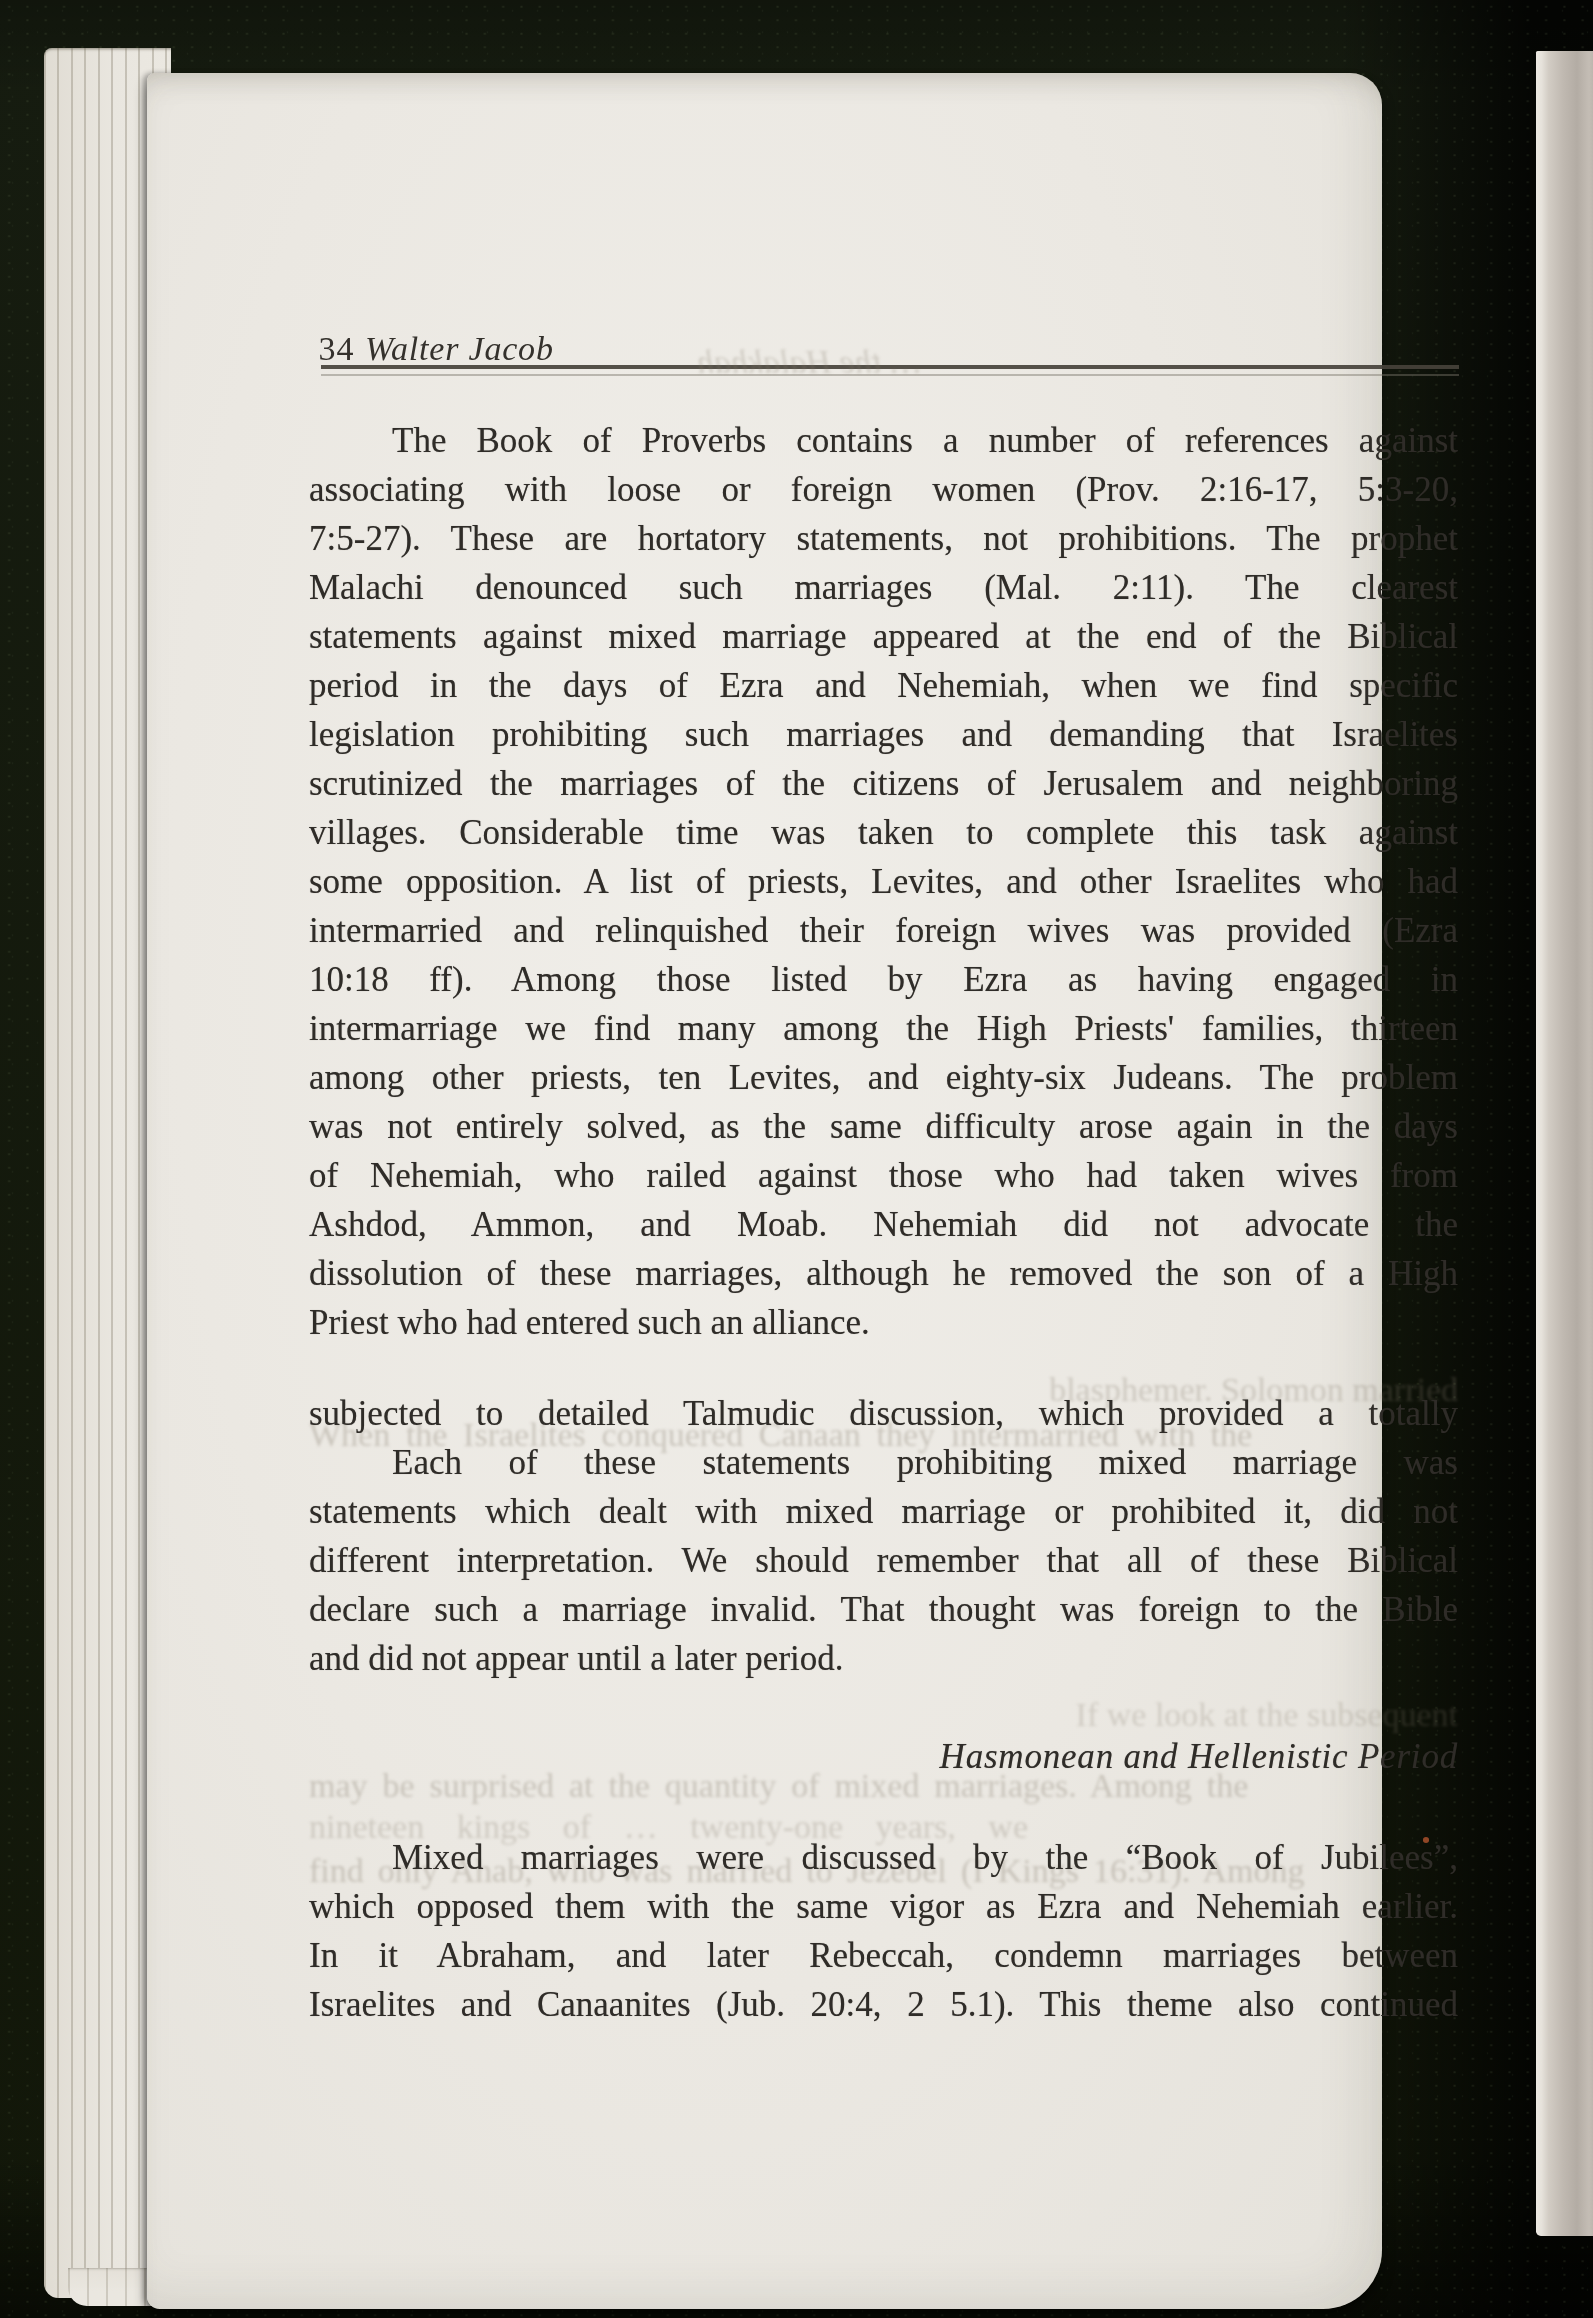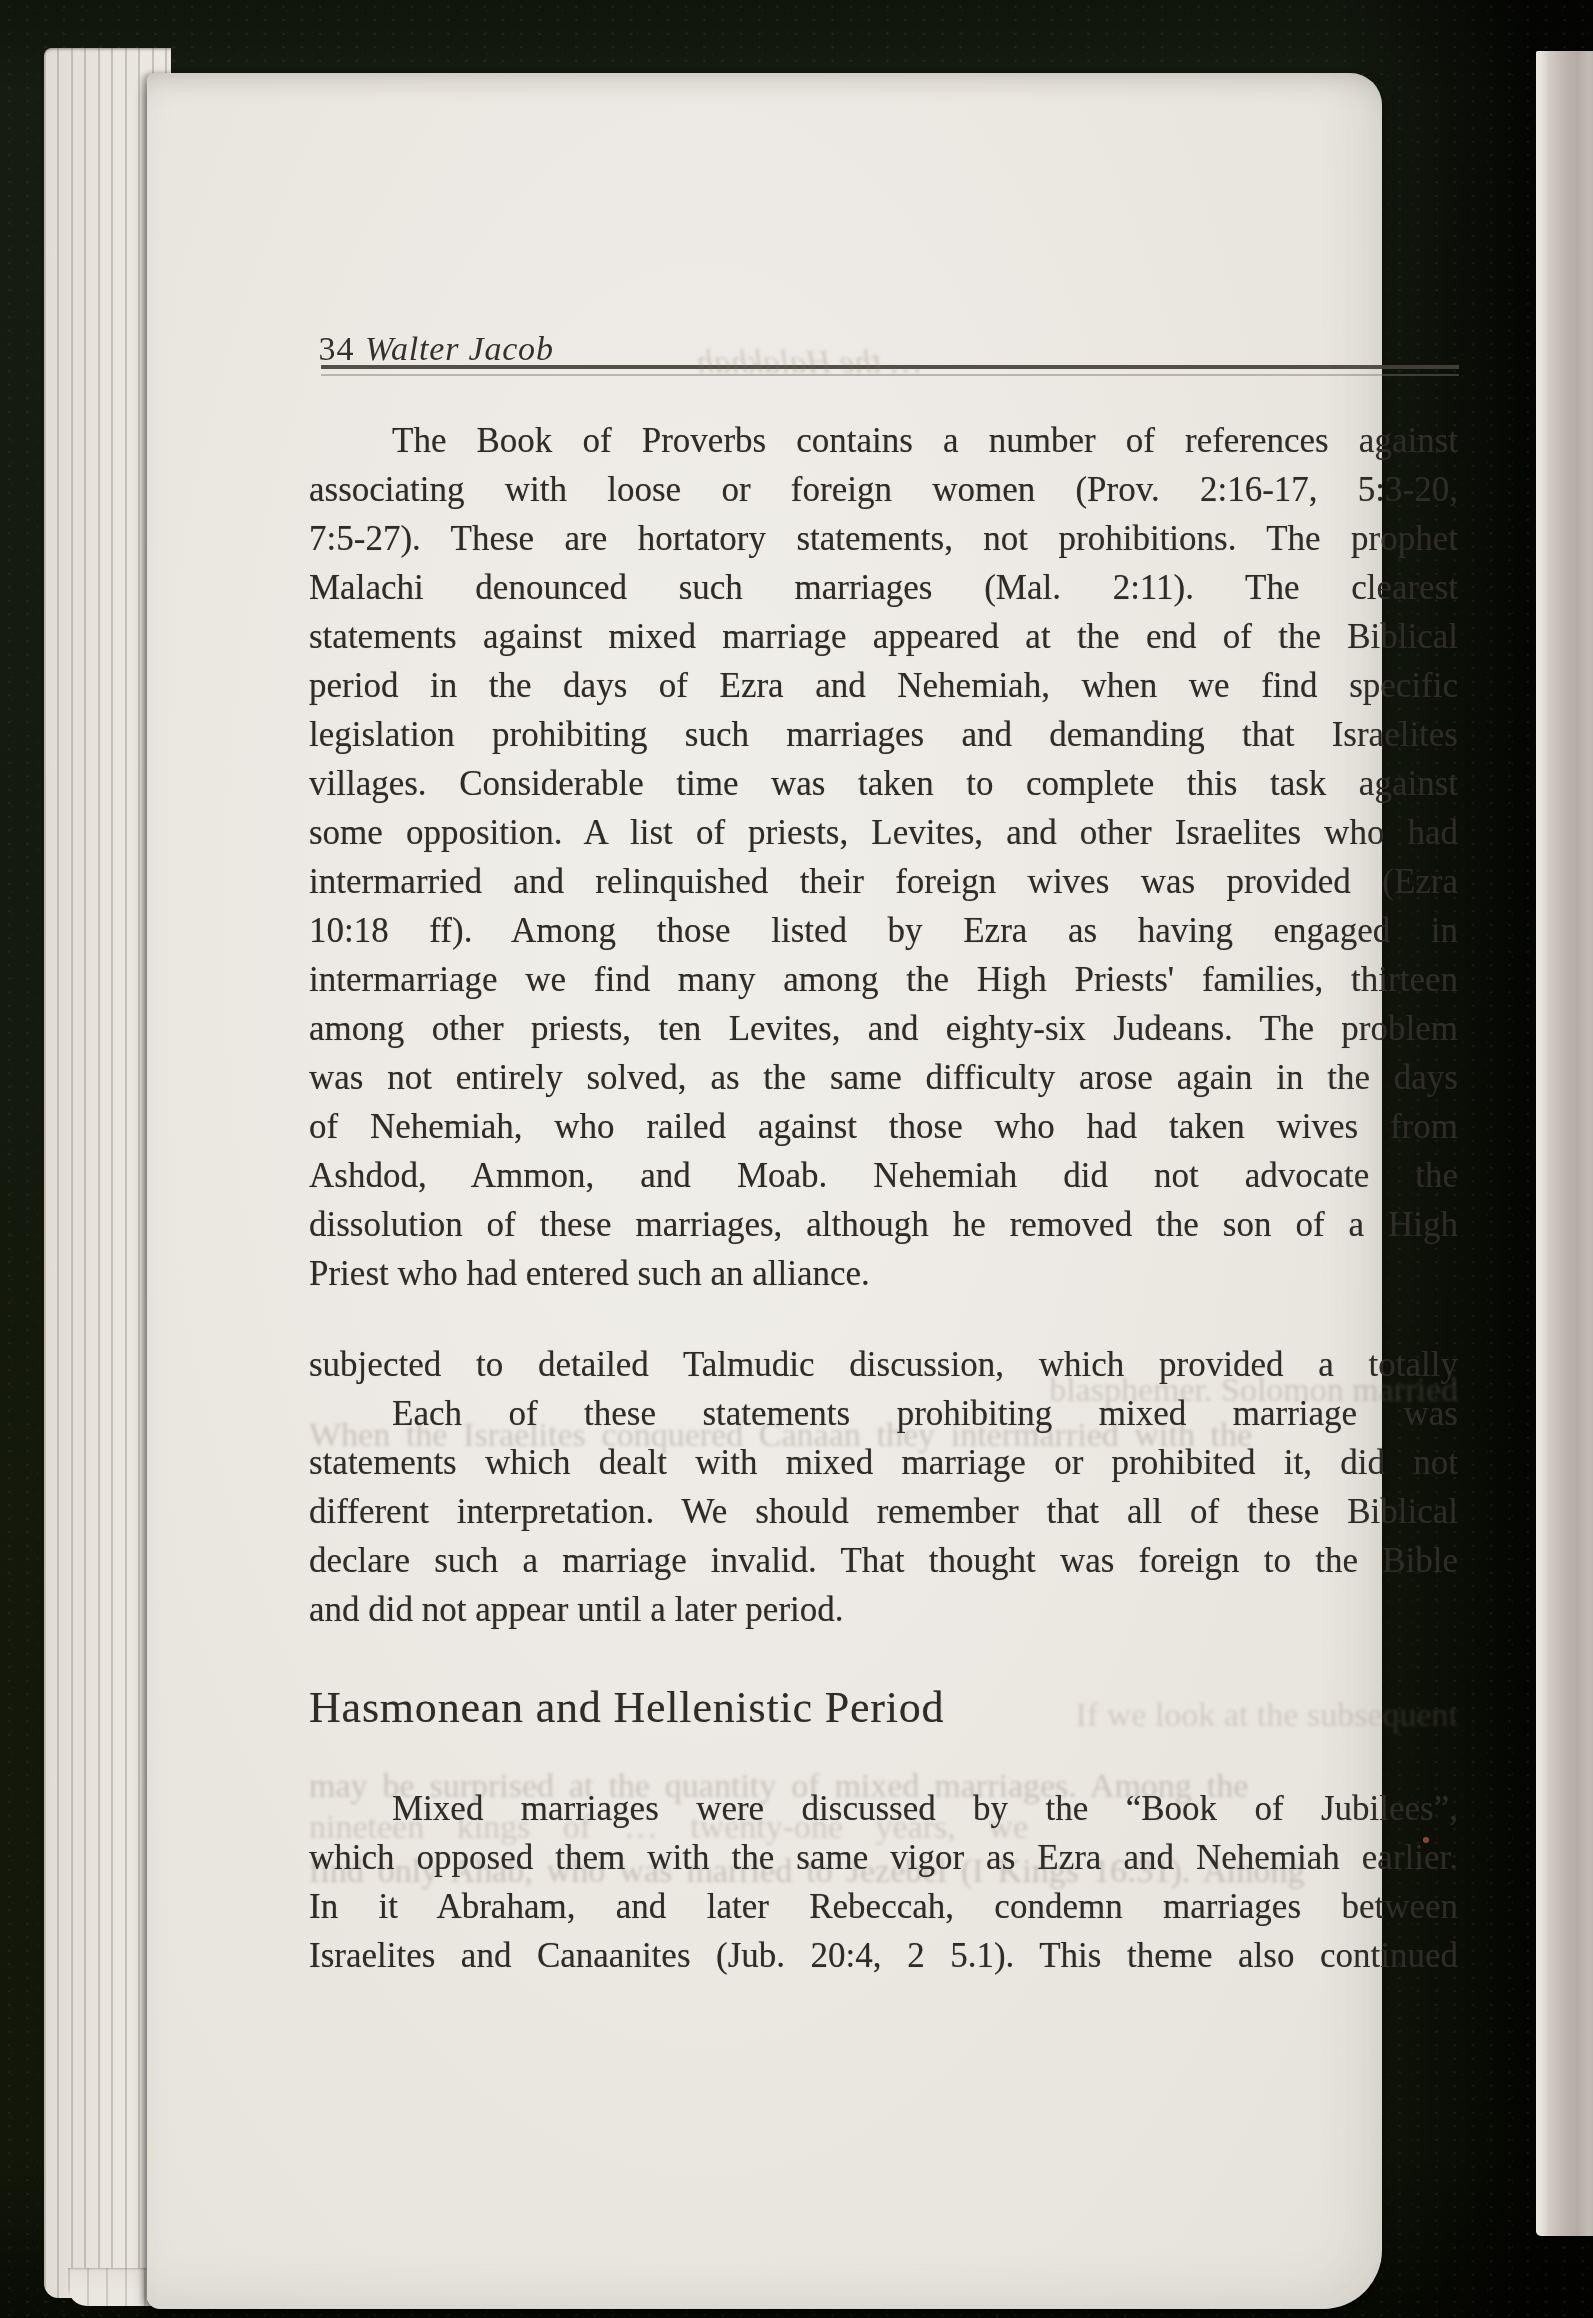--- a/index.html
+++ b/index.html
@@ -62,22 +62,22 @@
   .runhead{display:block;font-style:italic;margin-left:56px;letter-spacing:0.8px;}
   .rule{position:absolute;left:174px;top:292px;width:1138px;height:4px;background:#46423b;opacity:.92;}
   .rule2{top:301px;height:1.6px;background:#7a756a;opacity:.45;}
   
   .textcol{position:absolute;left:162px;top:343px;width:1149px;color:#2f2c28;
     font-size:35px;text-shadow:0 0 0.8px rgba(47,44,40,.45);}
   .pline{height:49px;line-height:49px;text-align:justify;text-align-last:justify;white-space:nowrap;}
   .pline.indent{text-indent:83px;}
   .pline.endline{text-align-last:left;}
   .para.p2{margin-top:42px;}
-  .heading{margin:49px 0 0 0;height:50px;line-height:50px;font-size:44px;font-weight:normal;
-    text-align:left;letter-spacing:0.8px;position:relative;z-index:3;}
+  .heading{margin:49px 0 0 0;height:50px;line-height:50px;font-size:35px;font-weight:normal;
+    font-style:italic;text-align:right;letter-spacing:0.8px;position:relative;z-index:3;}
   .para.p3{margin-top:51px;}
   .para{position:relative;z-index:3;}
   
   .ghost{
     position:absolute;left:162px;width:1149px;z-index:1;
     font-size:34px;line-height:45px;color:#857c6d;opacity:.34;
     filter:blur(1.8px);white-space:nowrap;overflow:hidden;
   }
   .gh-header{left:263px;top:266px;width:510px;transform:scaleX(-1);opacity:.28;font-style:italic;}
   .gh-blasphemer{top:1294px;text-align:right;opacity:.30;}
@@ -118,20 +118,21 @@
     <div class="textcol">
 
       <div class="para p1">
         <div class="pline indent">The Book of Proverbs contains a number of references against</div>
         <div class="pline">associating with loose or foreign women (Prov. 2:16-17, 5:3-20,</div>
         <div class="pline">7:5-27). These are hortatory statements, not prohibitions. The prophet</div>
         <div class="pline">Malachi denounced such marriages (Mal. 2:11). The clearest</div>
         <div class="pline">statements against mixed marriage appeared at the end of the Biblical</div>
         <div class="pline">period in the days of Ezra and Nehemiah, when we find specific</div>
         <div class="pline">legislation prohibiting such marriages and demanding that Israelites</div>
+        <div class="pline">scrutinized the marriages of the citizens of Jerusalem and neighboring</div>
         <div class="pline">villages. Considerable time was taken to complete this task against</div>
         <div class="pline">some opposition. A list of priests, Levites, and other Israelites who had</div>
         <div class="pline">intermarried and relinquished their foreign wives was provided (Ezra</div>
         <div class="pline">10:18 ff). Among those listed by Ezra as having engaged in</div>
         <div class="pline">intermarriage we find many among the High Priests' families, thirteen</div>
         <div class="pline">among other priests, ten Levites, and eighty-six Judeans. The problem</div>
         <div class="pline">was not entirely solved, as the same difficulty arose again in the days</div>
         <div class="pline">of Nehemiah, who railed against those who had taken wives from</div>
         <div class="pline">Ashdod, Ammon, and Moab. Nehemiah did not advocate the</div>
         <div class="pline">dissolution of these marriages, although he removed the son of a High</div>

